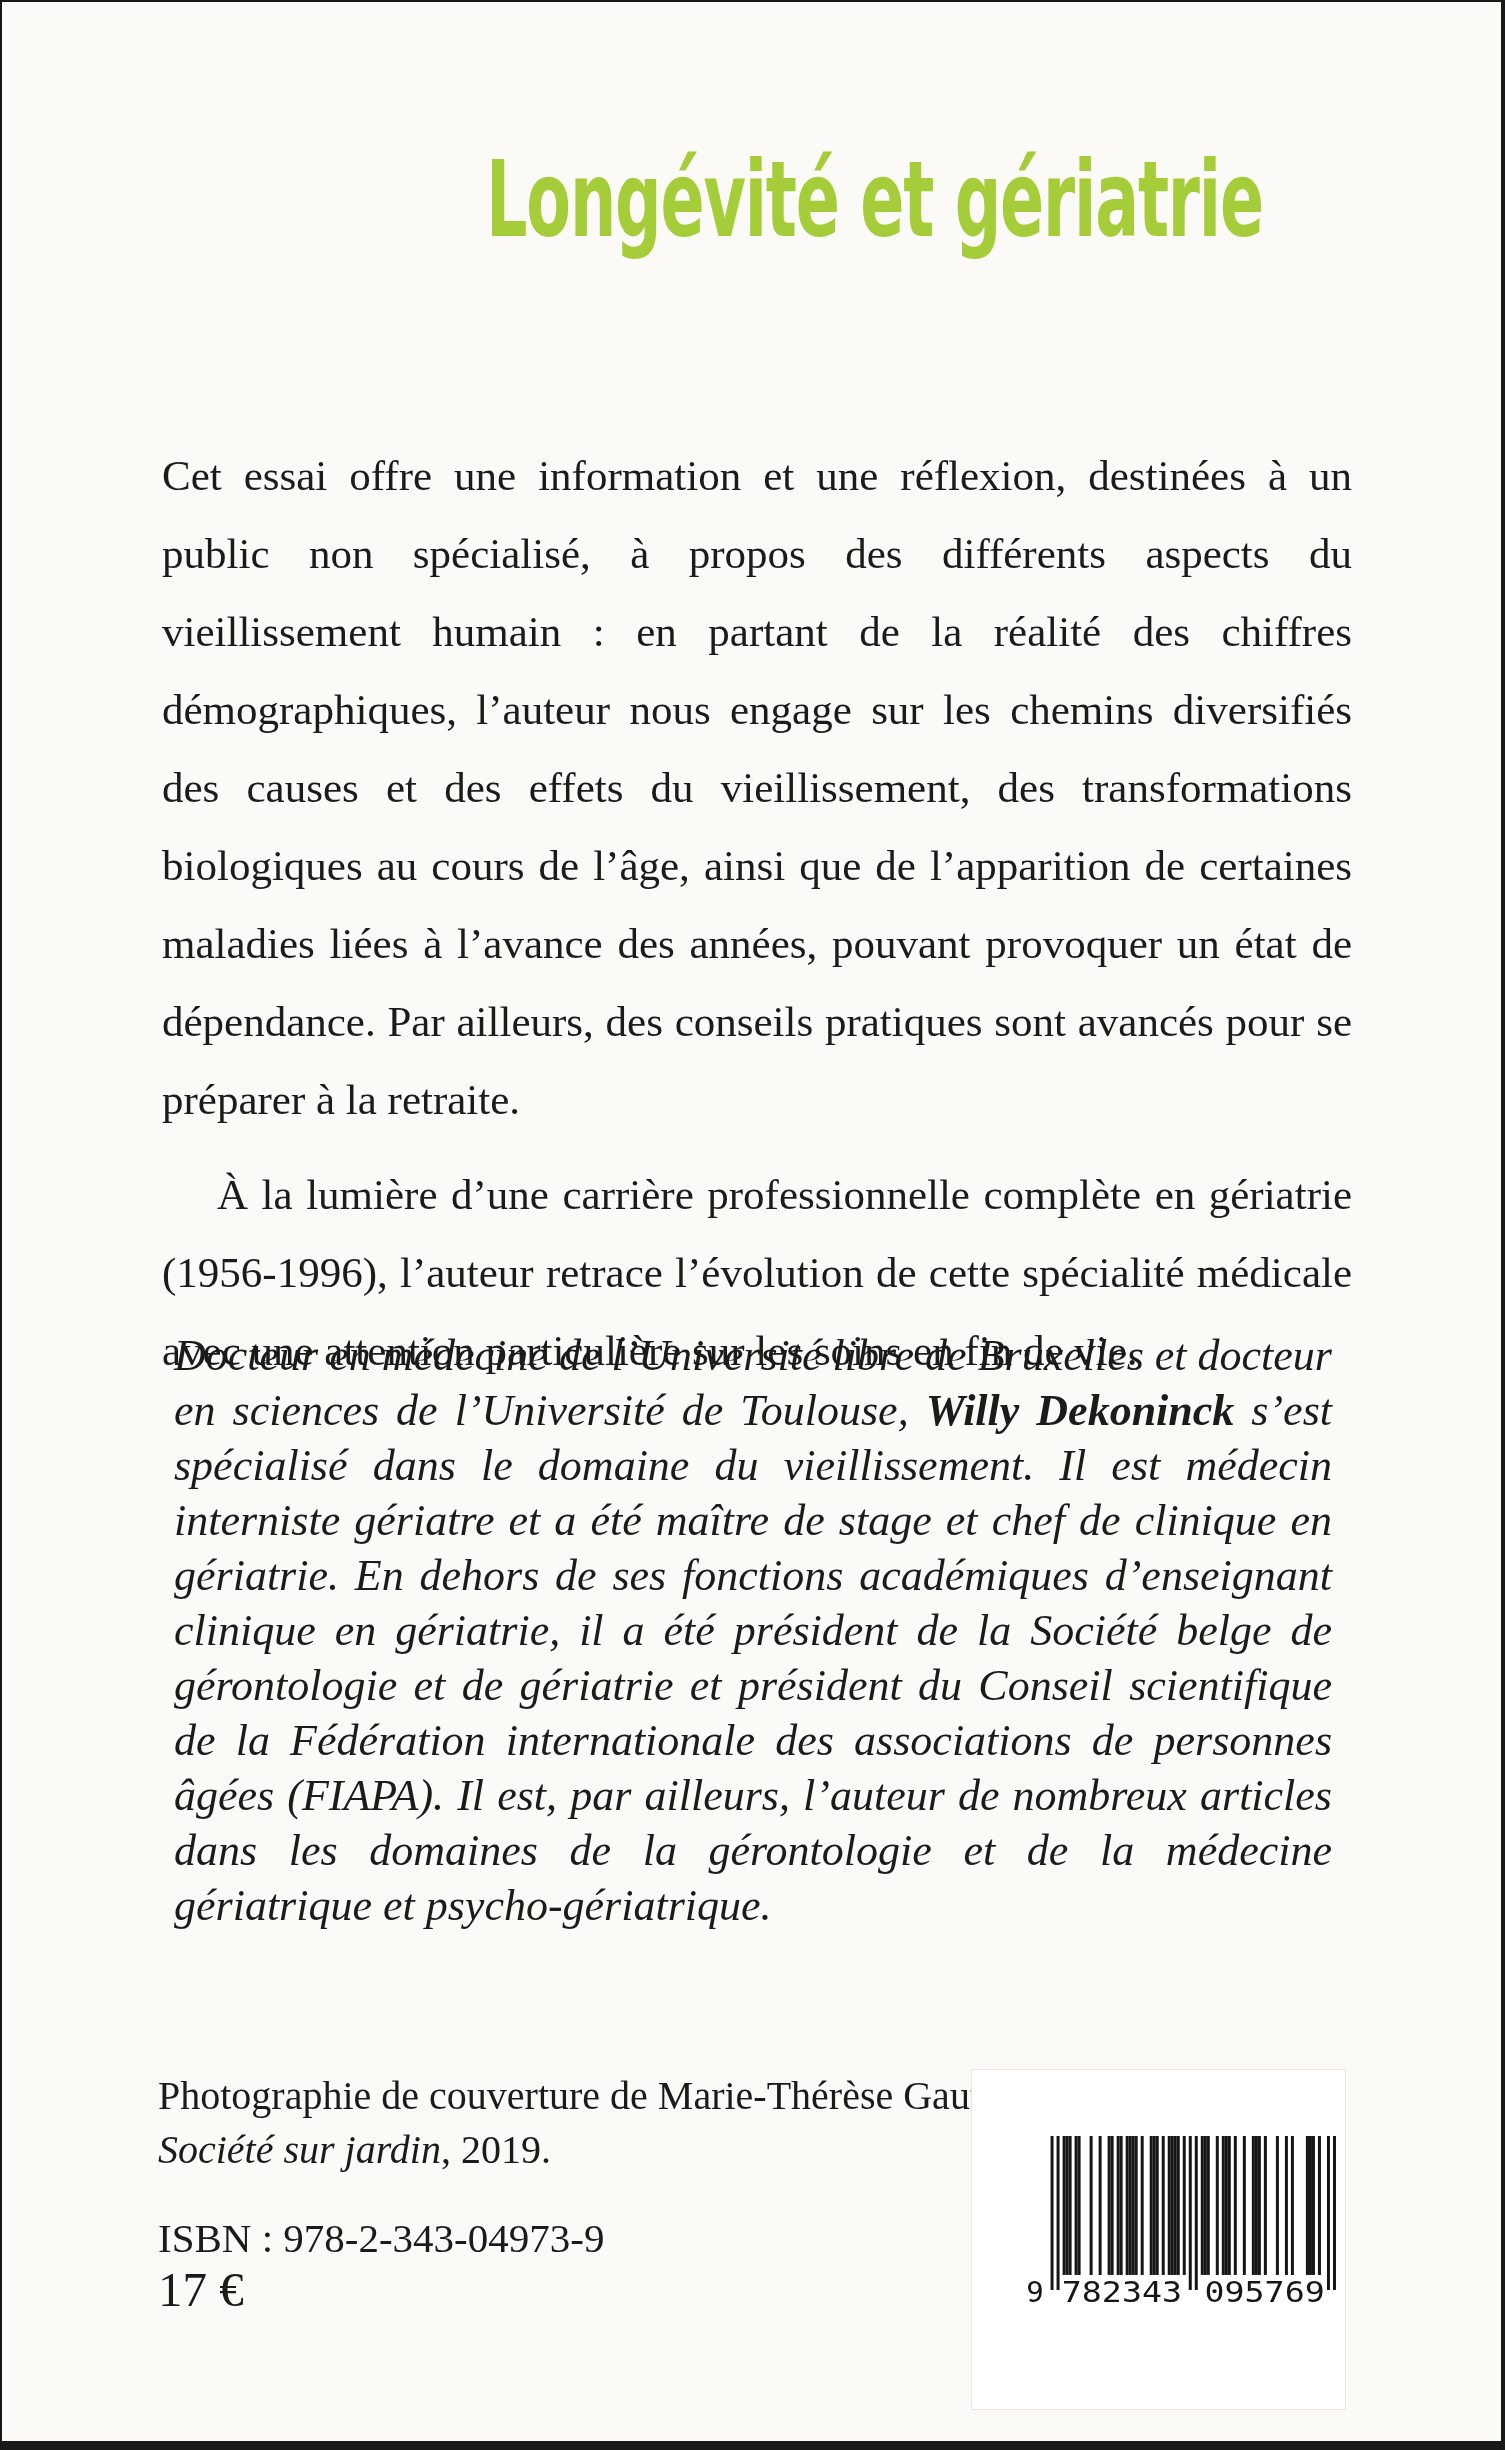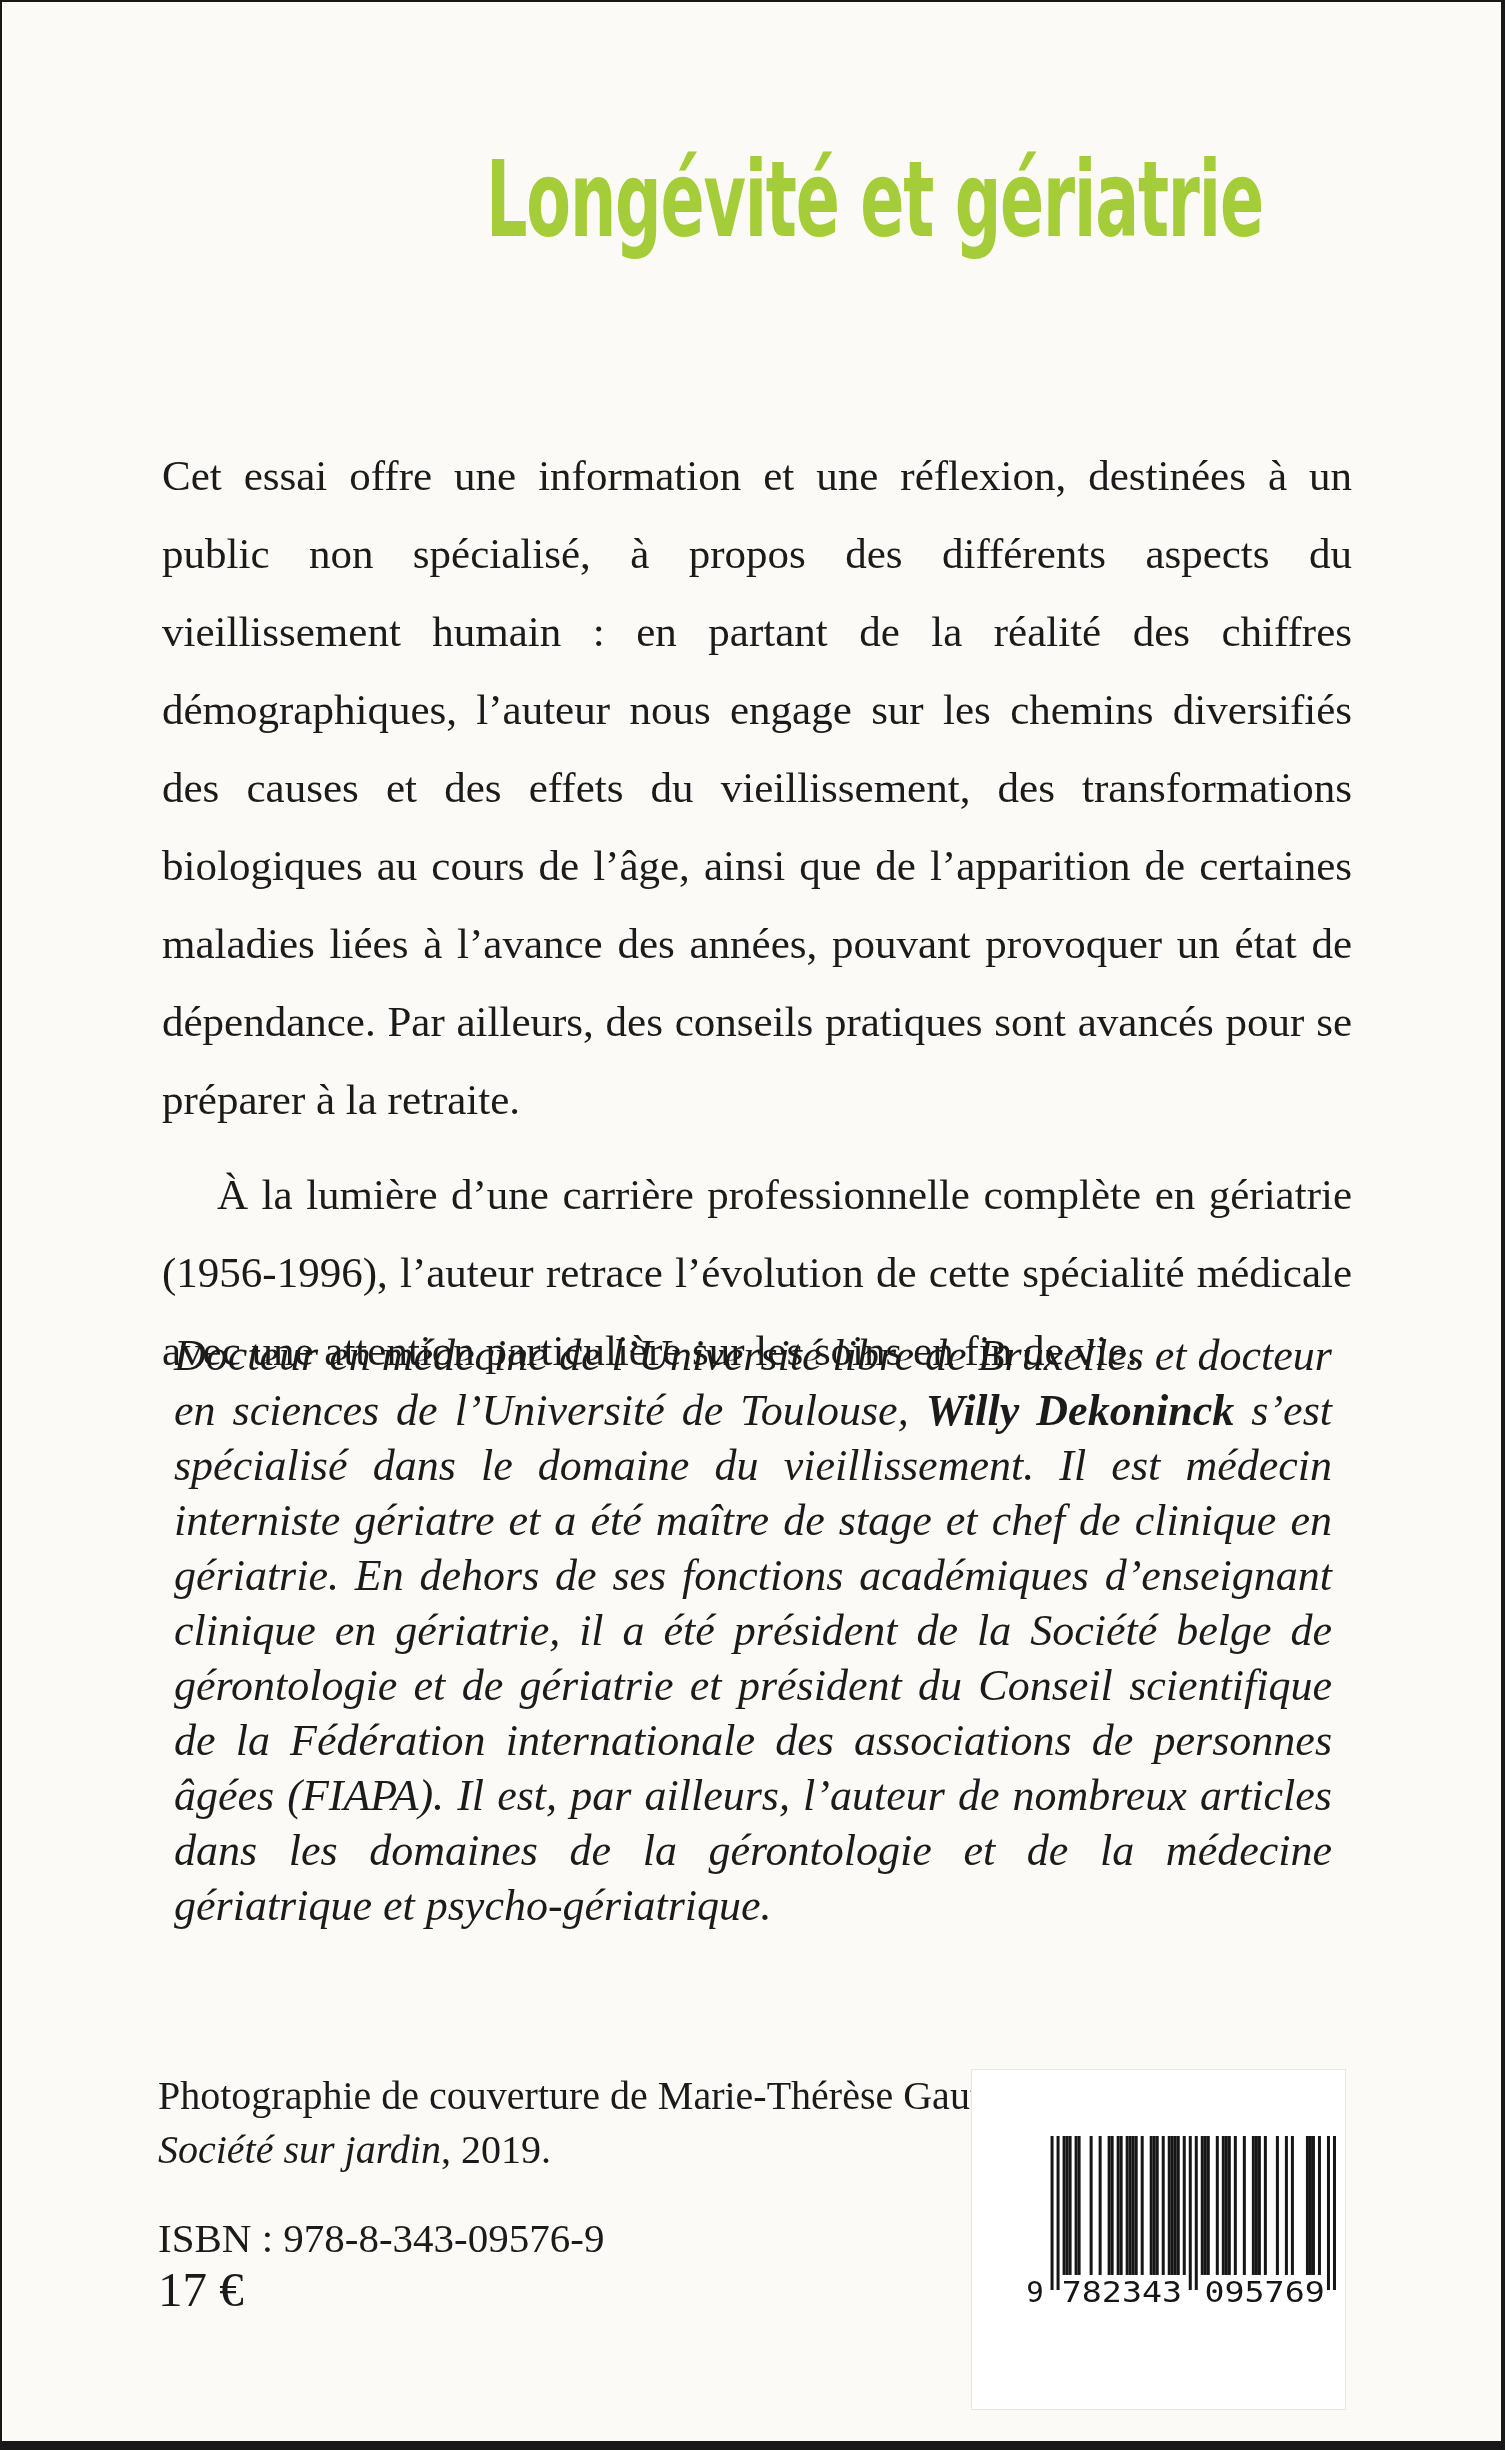--- a/index.html
+++ b/index.html
@@ -99,21 +99,21 @@
 
   <section class="bio">
     <p><span>Docteur en médecine de l’Université libre de Bruxelles et docteur en sciences de l’Université de Toulouse, </span><strong>Willy Dekoninck</strong><span> s’est spécialisé dans le domaine du vieillissement. Il est médecin interniste gériatre et a été maître de stage et chef de clinique en gériatrie. En dehors de ses fonctions académiques d’enseignant clinique en gériatrie, il a été président de la Société belge de gérontologie et de gériatrie et président du Conseil scientifique de la Fédération internationale des associations de personnes âgées (FIAPA). Il est, par ailleurs, l’auteur de nombreux articles dans les domaines de la gérontologie et de la médecine gériatrique et psycho-gériatrique.</span></p>
   </section>
 
   <p class="photo-credit">
     <span class="line">Photographie de couverture de Marie-Thérèse Gauthier,</span>
     <span class="line"><em>Société sur jardin</em><span>, 2019.</span></span>
   </p>
 
-  <p class="isbn">ISBN : 978-8-343-09576-9</p>
+  <p class="isbn">ISBN : 978-2-343-04973-9</p>
 
   <p class="price">17 €</p>
 
   <div class="barcode-box">
     <svg id="barcode-svg" width="316" height="169" viewBox="0 0 336 180" xmlns="http://www.w3.org/2000/svg">
         <rect x="28.00" y="0" width="3.20" height="164" fill="#161616"></rect>
         <rect x="34.40" y="0" width="3.20" height="164" fill="#161616"></rect>
         <rect x="40.80" y="0" width="3.20" height="148" fill="#161616"></rect>
         <rect x="44.00" y="0" width="3.20" height="148" fill="#161616"></rect>
         <rect x="47.20" y="0" width="3.20" height="148" fill="#161616"></rect>

